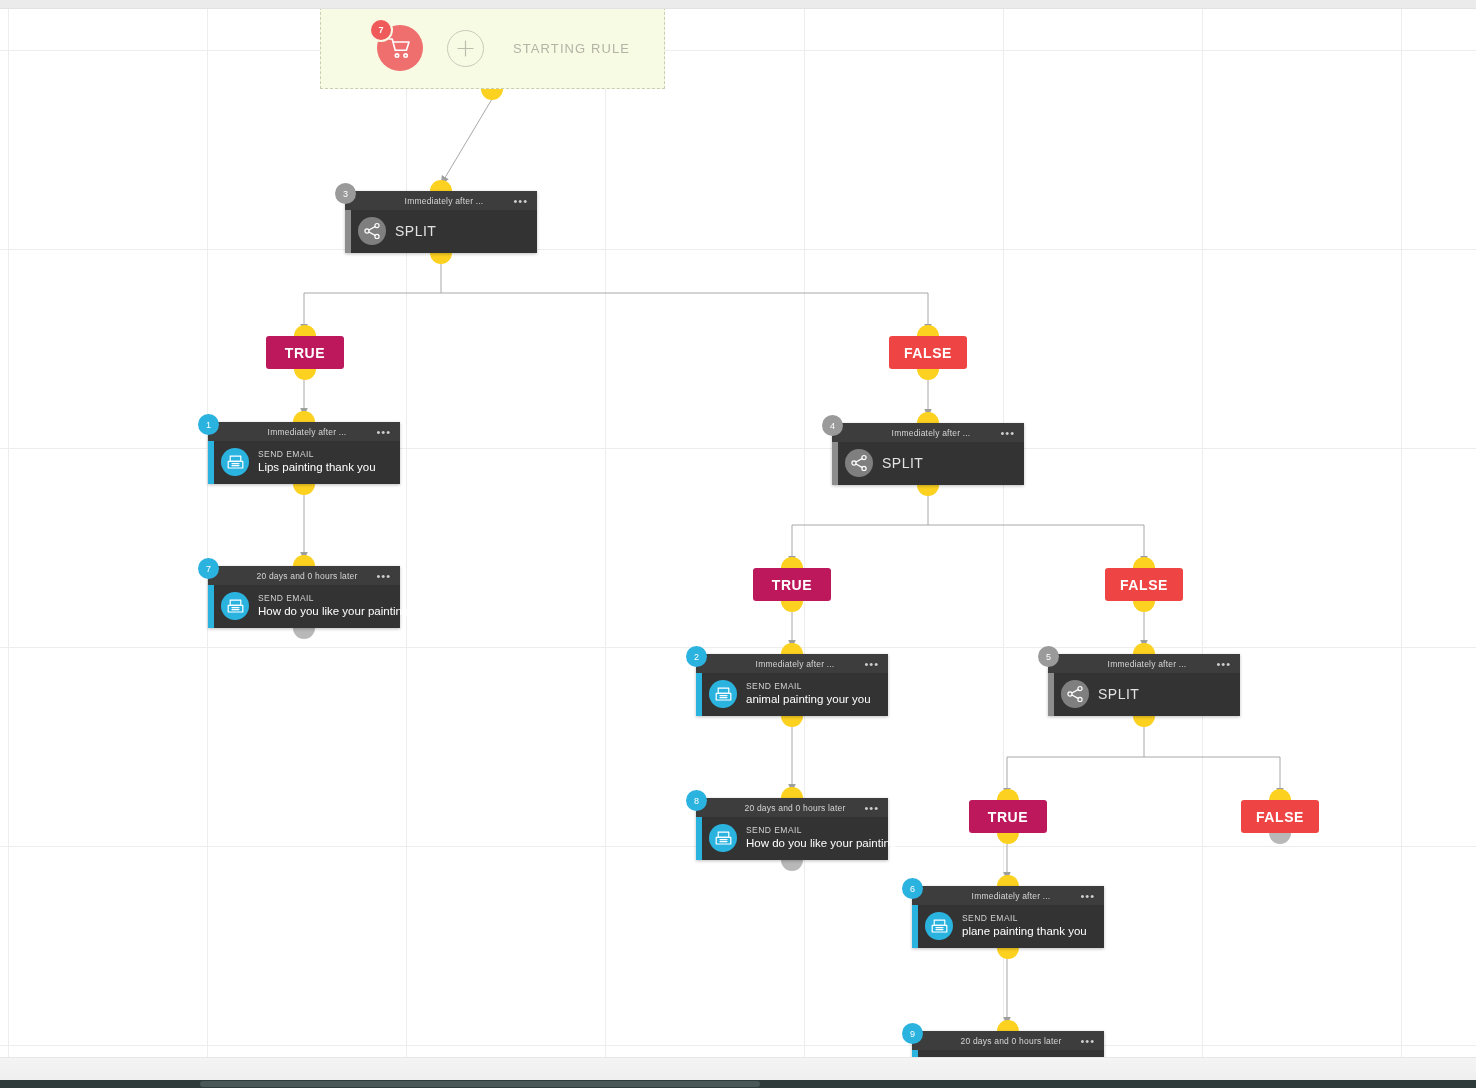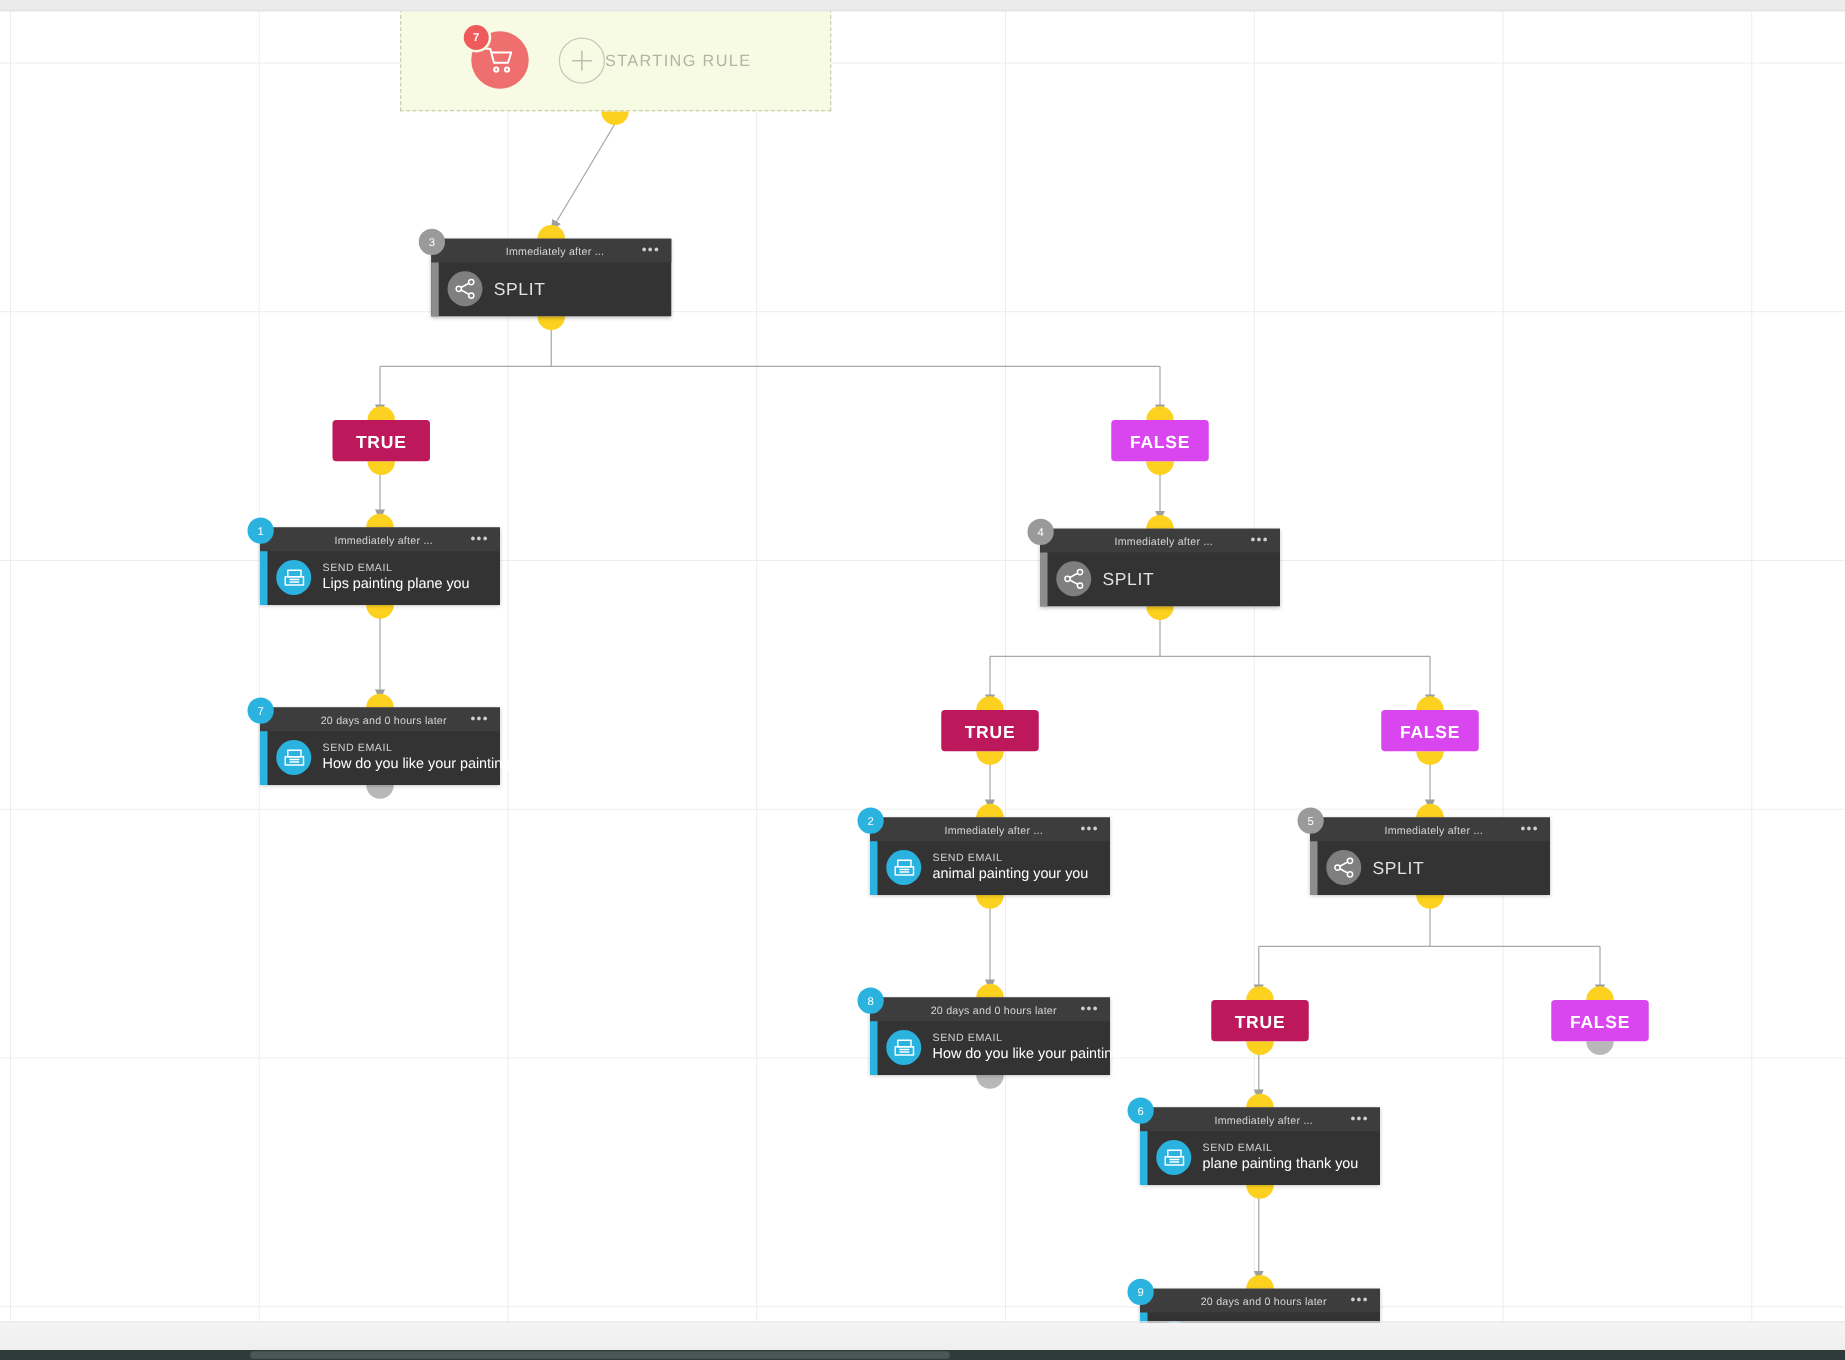--- a/index.html
+++ b/index.html
@@ -131,21 +131,21 @@
     height: 35px;
     border-radius: 50%;
     border: 1px solid #c9c9bb;
     display: flex;
     align-items: center;
     justify-content: center;
     color: #b5b5a8;
   }
   .plus-circle svg { display: block; }
   .start-label {
-    margin-left: 0;
+    margin-left: 29px;
     color: #b3b3a6;
     font-size: 13px;
     letter-spacing: 1.1px;
   }
 
   
   .card {
     position: absolute;
     width: 192px;
     z-index: 20;
@@ -272,21 +272,21 @@
     display: flex;
     align-items: center;
     justify-content: center;
     color: #ffffff;
     font-size: 14px;
     font-weight: bold;
     letter-spacing: 0.6px;
     z-index: 20;
   }
   .chip.true  { background: #be185d; }
-  .chip.false { background: #d946ef; }
+  .chip.false { background: #ef4444; }
 </style>
 </head>
 <body>
 
 <div id="canvas">
 
   <div class="grid"></div>
 
   <svg class="links" viewBox="0 0 1476 1088">
     <defs>
@@ -415,21 +415,21 @@
         <div class="card-body">
           <div class="node-icon">
             <svg width="17" height="15" viewBox="0 0 17 15" fill="none" stroke="#ffffff" stroke-width="1.2" stroke-linejoin="round" stroke-linecap="round">
               <path d="M3.2 1.2 h10.6 v5.2 h-10.6 z"></path>
               <path d="M1.2 6.4 h14.6 v6.6 h-14.6 z"></path>
               <path d="M5 8.6 h7 M5 10.6 h7"></path>
             </svg>
           </div>
           <div class="node-text">
             <div class="kind">SEND EMAIL</div>
-            <div class="subject">Lips painting plane you</div>
+            <div class="subject">Lips painting thank you</div>
           </div>
         </div>
       </div>
       <div class="card email" style="left: 208px; top: 566px; width: 192px;">
         <div class="accent"></div>
         <div class="idx">7</div>
         <div class="card-head">
           <div class="when">20 days and 0 hours later</div>
           <div class="dots">•••</div>
         </div>

